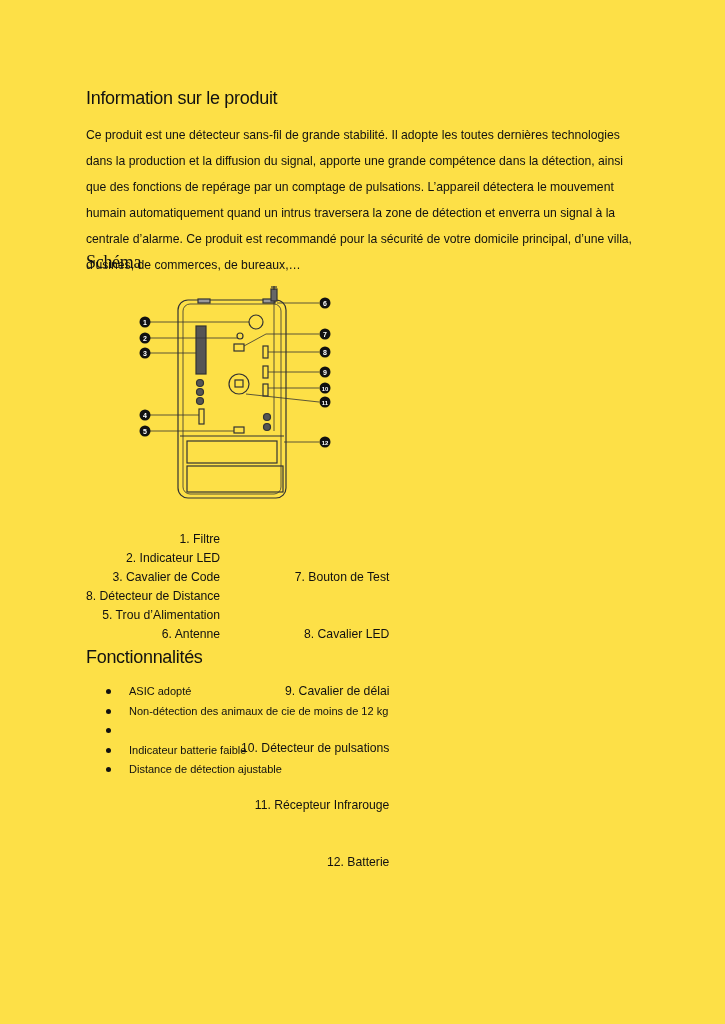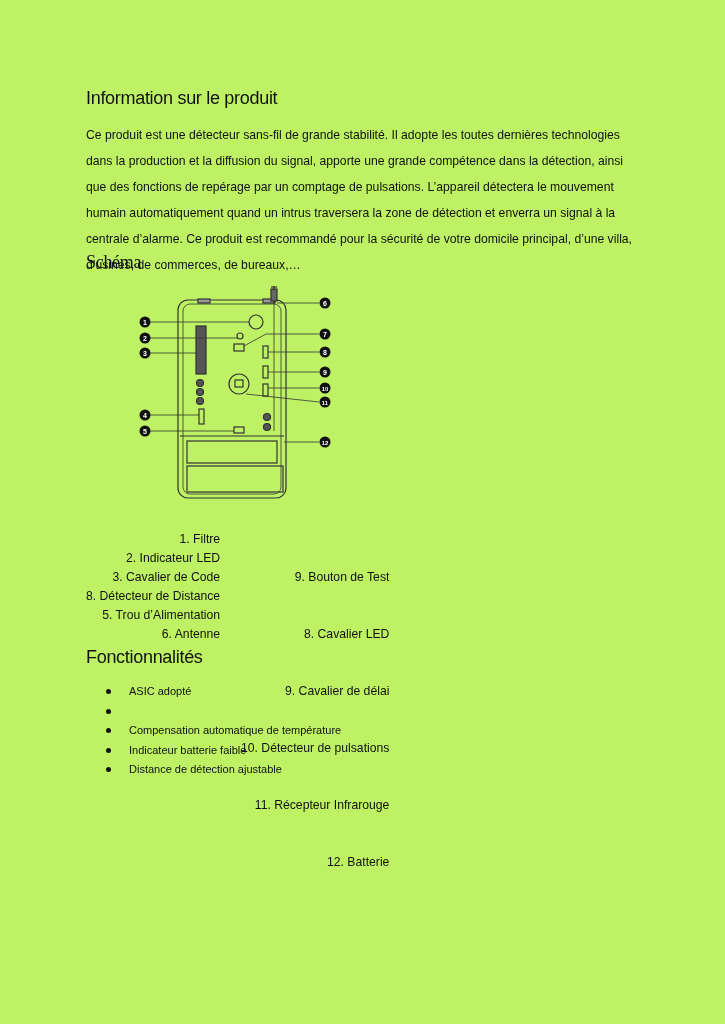--- a/index.html
+++ b/index.html
@@ -1,17 +1,17 @@
 <!DOCTYPE html>
 <html><head>
 <meta charset="utf-8">
 <style>
   html, body { margin: 0; padding: 0; background: #ffffff; }
   body { width: 725px; height: 1024px; position: relative; font-family: "Liberation Sans", "DejaVu Sans", sans-serif; color: #111; overflow: hidden; }
-  .page { position: absolute; left: 0; top: 0; width: 725px; height: 1024px; background: #bef264; }
+  .page { position: absolute; left: 0; top: 0; width: 725px; height: 1024px; background: #fde047; }
   h2 { position: absolute; margin: 0; font-weight: normal; font-size: 18px; letter-spacing: -0.3px; color: #111; }
   .para { position: absolute; left: 86px; top: 122px; width: 560px; font-size: 12.2px; line-height: 26px; margin: 0; }
   .figure { position: absolute; left: 136px; top: 284px; width: 210px; height: 222px; }
   .legend { position: absolute; left: 86px; top: 517px; font-size: 12.2px; line-height: 19px; }
   .legend .col { position: absolute; top: 13px; white-space: nowrap; text-align: right; }
   .legend .col div { height: 19px; }
   .features { position: absolute; left: 104px; top: 682px; margin: 0; padding: 0; list-style: none; font-size: 11px; }
   .features li { position: relative; height: 19.5px; line-height: 19.5px; padding-left: 25px; white-space: nowrap; }
   .features li .bullet { position: absolute; left: 2px; top: 7px; width: 5px; height: 5px; border-radius: 50%; background: #111; }
 </style>
@@ -116,32 +116,32 @@
   <div class="legend">
     <div class="col" style="left:0;">
       <div>1. Filtre</div>
       <div>2. Indicateur LED</div>
       <div>3. Cavalier de Code</div>
       <div>8. Détecteur de Distance</div>
       <div>5. Trou d’Alimentation</div>
       <div>6. Antenne</div>
     </div>
     <div class="col" style="left:155px; white-space:pre;">
-      <div> 9. Bouton de Test</div>
+      <div> 7. Bouton de Test</div>
       <div>8. Cavalier LED</div>
       <div>9. Cavalier de délai</div>
       <div>10. Détecteur de pulsations</div>
       <div>11. Récepteur Infrarouge</div>
       <div>12. Batterie</div>
     </div>
   </div>
 
   <h2 style="left:86px; top:647px;">Fonctionnalités</h2>
 
   <ul class="features">
     <li><span class="bullet"></span><span>ASIC adopté</span></li>
+    <li><span class="bullet"></span><span>Non-détection des animaux de cie de moins de 12 kg</span></li>
     <li><span class="bullet"></span></li>
-    <li><span class="bullet"></span><span>Compensation automatique de température</span></li>
     <li><span class="bullet"></span><span>Indicateur batterie faible</span></li>
     <li><span class="bullet"></span><span>Distance de détection ajustable</span></li>
   </ul>
 
 </div>
 
 </body></html>

